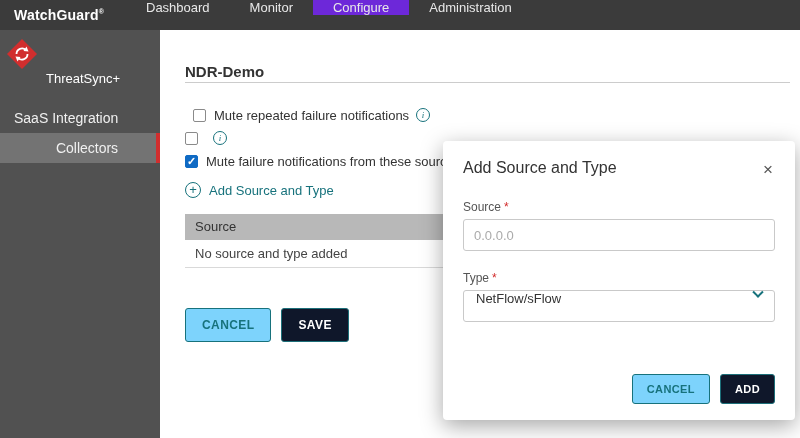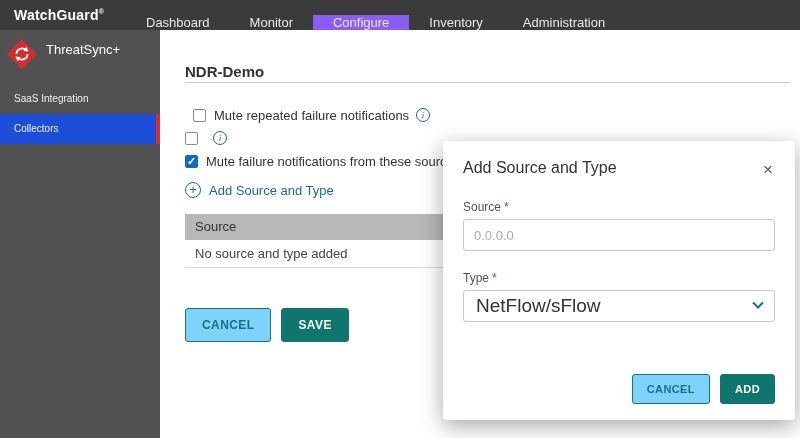--- a/index.html
+++ b/index.html
@@ -5,31 +5,31 @@
   * { box-sizing: border-box; margin: 0; padding: 0; }
   body { font-family: "Liberation Sans", sans-serif; background:#fff; }
   .screen { position: relative; width: 800px; height: 438px; overflow: hidden; background:#fff; }
 
   
   .topnav { position:absolute; top:0; left:0; width:800px; height:30px; background:#3b3b3b; display:flex; align-items:stretch; }
   .brand { display:flex; align-items:center; padding:0 10px; width:112px; cursor:pointer; }
   .brand-mark { width:22px; height:20px; margin-right:4px; }
   .brand-text { color:#fff; font-size:14px; font-weight:bold; letter-spacing:.2px; }
   .brand-reg { color:#fff; font-size:7px; vertical-align:super; }
-  .nav-items { display:flex; align-items:flex-end; margin-left:14px; }
+  .nav-items { display:flex; align-items:flex-start; margin-left:14px; }
   .nav-item { display:flex; align-items:center; padding:0 20px; color:#e8e8e8; font-size:13px; cursor:pointer; }
-  .nav-item.active { background:#8b5cf6; }
+  .nav-item.active { background:#6d28d9; }
 
   
   .sidebar { position:absolute; top:30px; left:0; width:160px; height:408px; background:#515151; }
   .sb-header { display:flex; align-items:flex-start; padding:8px 8px 14px 6px; }
   .sb-logo { width:32px; height:32px; flex:0 0 32px; margin-right:8px; }
-  .sb-title { color:#fff; font-size:13px; line-height:1.5; padding-top:2px; }
-  .sb-item { height:30px; line-height:30px; padding-left:14px; color:#f0f0f0; font-size:10px; cursor:pointer; position:relative; }
-  .sb-item.active { background:#1d4ed8; }
+  .sb-title { color:#fff; font-size:13px; line-height:1.5; padding-top:2px;margin-top:29px; }
+  .sb-item { height:30px; line-height:30px; padding-left:14px; color:#f0f0f0; font-size:14px; cursor:pointer; position:relative; }
+  .sb-item.active { background:#737373;text-align:center; }
   .sb-item.active::after { content:""; position:absolute; right:0; top:0; width:4px; height:100%; background:#d12e2e; }
 
   
   .main { position:absolute; top:30px; left:160px; width:640px; height:408px; background:#fff; }
   .page-title { position:absolute; left:25px; top:33px; font-size:15px; font-weight:bold; color:#333; }
   .title-divider { position:absolute; left:25px; right:10px; top:52px; border-bottom:1px solid #ccc; }
 
   .checkbox-row { position:absolute; left:25px; display:flex; align-items:center; height:20px; cursor:pointer; }
   .cb { width:13px; height:13px; border:1px solid #8a8a8a; background:#fff; border-radius:2px; margin-right:8px; flex:0 0 13px; position:relative; }
   .checkbox-row.checked .cb { background:#0f6ac4; border-color:#0f6ac4; }
@@ -40,54 +40,53 @@
   .add-link { position:absolute; left:25px; top:152px; display:flex; align-items:center; color:#17727c; font-size:13px; cursor:pointer; }
   .plus-icon { width:16px; height:16px; border:1px solid #17727c; border-radius:50%; display:inline-flex; align-items:center; justify-content:center; font-size:13px; margin-right:8px; line-height:1; padding-bottom:1px; }
 
   .table { position:absolute; left:25px; top:184px; width:572px; }
   .thead { height:26px; line-height:26px; background:#b8b8b8; padding-left:10px; font-size:13px; color:#333; }
   .trow { height:28px; line-height:28px; background:#fff; border-bottom:1px solid #d9d9d9; padding-left:10px; font-size:13px; color:#444; }
 
   .actions { position:absolute; left:25px; top:278px; display:flex; }
   .btn { font-family:"Liberation Sans", sans-serif; font-size:12px; font-weight:bold; letter-spacing:.4px; border-radius:3px; padding:9px 16px; cursor:pointer; }
   .btn.outline { background:#7dd3fc; border:1px solid #17727c; color:#17727c; }
-  .btn.solid { background:#0f766e; border:1px solid #1c6f79; color:#fff; margin-left:10px; }
+  .btn.solid { background:#0f172a; border:1px solid #1c6f79; color:#fff; margin-left:10px; }
   .btn.sm { padding:8px 14px; font-size:11px; }
 
   
   .modal { position:absolute; left:443px; top:141px; width:352px; height:279px; background:#fff; border-radius:4px; box-shadow:0 6px 22px rgba(0,0,0,0.35); padding:18px 20px; z-index:10; }
   .modal-head { display:flex; justify-content:space-between; align-items:flex-start; }
   .modal-title { font-size:16px; color:#333; }
   .modal-close { font-size:17px; color:#555; cursor:pointer; line-height:1; padding:2px; }
   .field { margin-top:20px; }
   .field label { font-size:12px; color:#555; display:block; margin-bottom:5px; }
   .req { color:#d22a2a; margin-left:3px; }
   .field input { width:100%; height:32px; border:1px solid #c9c9c9; border-radius:3px; padding:8px 10px; font-size:13px; font-family:"Liberation Sans", sans-serif; color:#333; }
   .field input::placeholder { color:#aaa; }
-  .select { width:100%; height:32px; border:1px solid #c9c9c9; border-radius:3px; display:flex; align-items:center; justify-content:space-between; padding:0 12px; font-size:19px; color:#333; cursor:pointer; background:#fff; }
+  .select { width:100%; height:32px; border:1px solid #c9c9c9; border-radius:3px; display:flex; justify-content:space-between; padding:0 12px; font-size:13px; color:#333; cursor:pointer; background:#fff; }
   .chev { width:8px; height:8px; border-right:2px solid #17727c; border-bottom:2px solid #17727c; transform:rotate(45deg) translate(-2px,-2px); }
   .modal-actions { position:absolute; right:20px; bottom:16px; display:flex; }
 </style>
 </head>
 <body>
 
 <div class="screen">
 
   <header class="topnav">
     <div class="brand">
       <svg class="brand-mark" viewBox="0 0 26 22">
         <path d="M2,2 L8,20 L13,7 L18,20 L24,2" fill="none" stroke="#d12e2e" stroke-width="4" stroke-linejoin="round"></path>
       </svg>
       <span class="brand-text"><span>WatchGuard</span><span class="brand-reg">®</span></span>
     </div>
     <nav class="nav-items">
       <a class="nav-item">Dashboard</a>
       <a class="nav-item">Monitor</a>
       <a class="nav-item active">Configure</a>
-      <a class="nav-item">Inventory</a>
       <a class="nav-item">Administration</a>
     </nav>
   </header>
 
   <aside class="sidebar">
     <div class="sb-header">
       <svg class="sb-logo" viewBox="0 0 32 32">
         <polygon points="16,1 31,16 16,31 1,16" fill="#d12e2e"></polygon>
         <path d="M10.5,16 a5.5,5.5 0 0 1 9.5,-3.8" fill="none" stroke="#fff" stroke-width="1.8"></path>
         <polygon points="20.5,8.5 22.5,13.5 17.5,13 " fill="#fff"></polygon>

